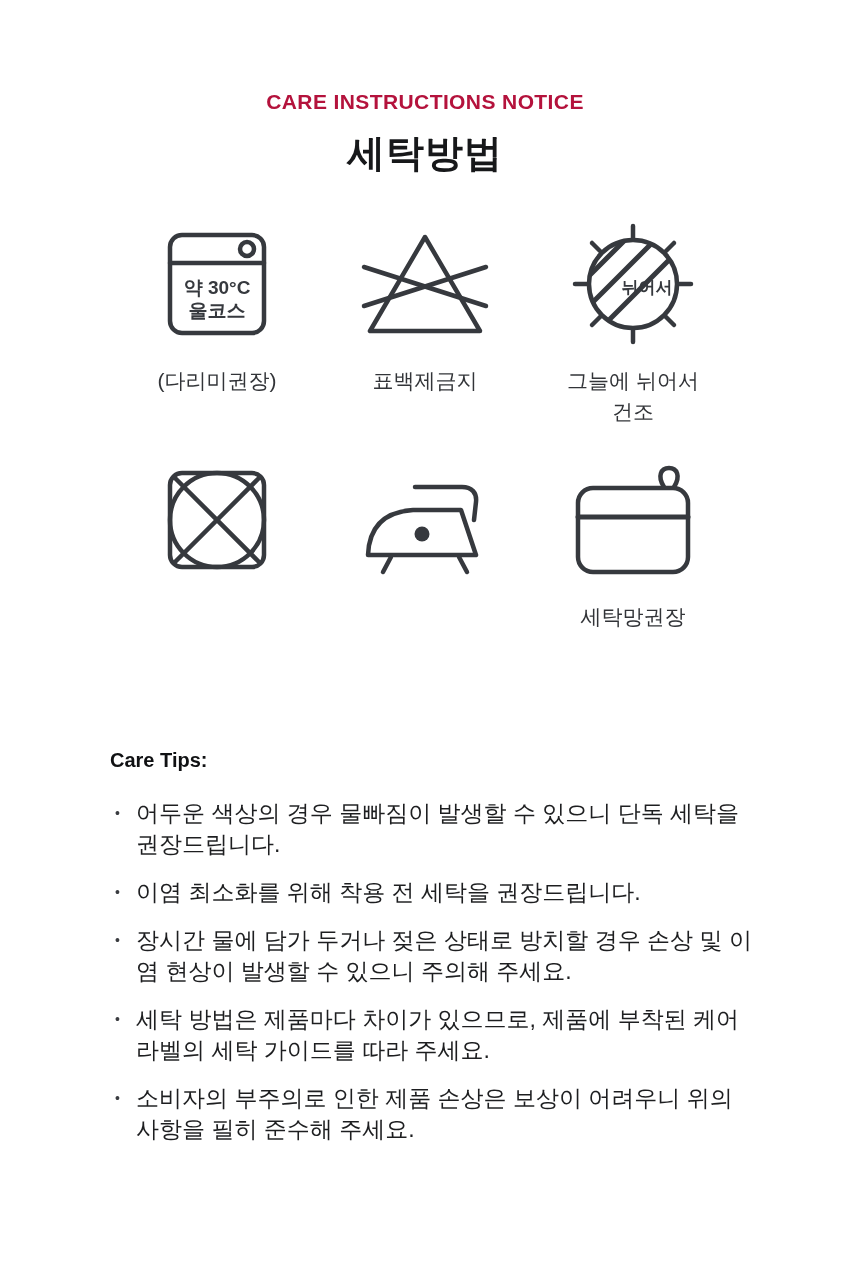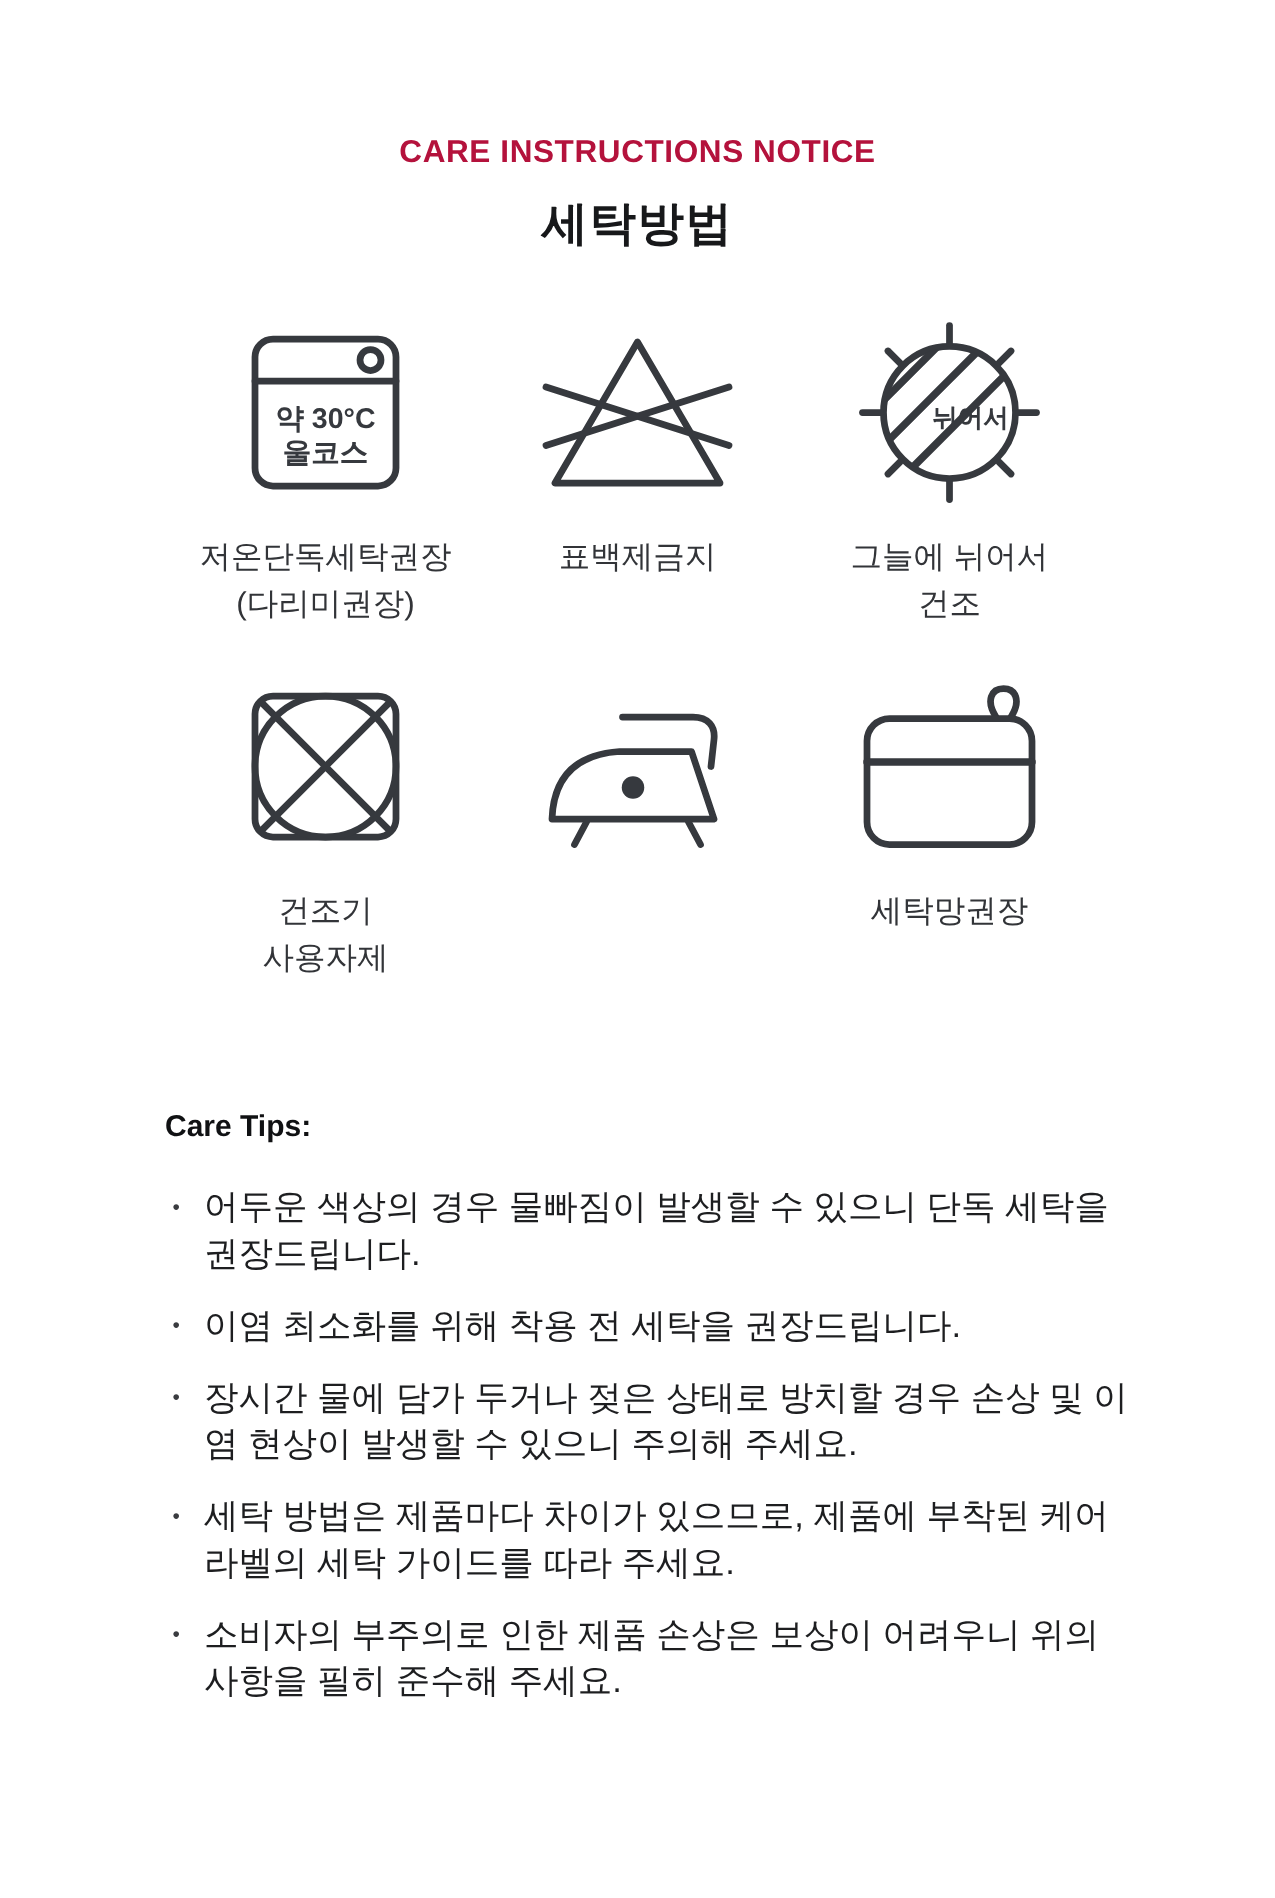--- a/index.html
+++ b/index.html
@@ -8,21 +8,21 @@
     font-family:"Liberation Sans","DejaVu Sans",sans-serif;
     color:#2c2e33;overflow:hidden;
   }
   .page{width:850px;height:1265px;position:relative;}
   .eyebrow{
     margin-top:90px;text-align:center;
     color:#b4123c;font-size:21px;font-weight:800;letter-spacing:.4px;
   }
   .main-title{
     margin-top:14px;text-align:center;
-    color:#17181a;font-size:31px;font-weight:700;letter-spacing:1px;
+    color:#17181a;font-size:38px;font-weight:700;letter-spacing:1px;
   }
   .care-grid{
     width:624px;margin:46px auto 0;
     display:flex;flex-wrap:wrap;
   }
   .care-cell{
     width:208px;display:flex;flex-direction:column;align-items:center;
   }
   .care-cell.row2{margin-top:34px;}
   .icon-wrap{height:118px;display:flex;align-items:center;justify-content:flex-end;}
@@ -63,21 +63,20 @@
       <div class="icon-wrap">
         <svg class="cicon" width="102" height="106" viewBox="0 0 102 106">
           <rect x="4" y="4" width="94" height="98" rx="12"></rect>
           <line x1="4" y1="32" x2="98" y2="32"></line>
           <circle cx="81" cy="18" r="7"></circle>
           <text x="51" y="63" font-size="19">약 30°C</text>
           <text x="51" y="86" font-size="19">울코스</text>
         </svg>
       </div>
       <div class="care-label">
-        <div class="line">저온단독세탁권장</div>
         <div class="line">(다리미권장)</div>
       </div>
     </div>
 
     <div class="care-cell">
       <div class="icon-wrap">
         <svg class="cicon" width="144" height="108" viewBox="0 0 144 108">
           <polygon points="72,7 17,101 127,101"></polygon>
           <line x1="11" y1="37" x2="133" y2="76"></line>
           <line x1="133" y1="37" x2="11" y2="76"></line>
@@ -124,24 +123,20 @@
 
     <div class="care-cell row2">
       <div class="icon-wrap">
         <svg class="cicon" width="102" height="102" viewBox="0 0 102 102">
           <rect x="4" y="4" width="94" height="94" rx="12"></rect>
           <circle cx="51" cy="51" r="47"></circle>
           <line x1="9" y1="9" x2="93" y2="93"></line>
           <line x1="93" y1="9" x2="9" y2="93"></line>
         </svg>
       </div>
-      <div class="care-label">
-        <div class="line">건조기</div>
-        <div class="line">사용자제</div>
-      </div>
     </div>
 
     <div class="care-cell row2">
       <div class="icon-wrap">
         <svg class="cicon" width="140" height="116" viewBox="0 0 140 116">
           <path d="M 13,93 C 14,66 28,50 58,48 L 106,48 L 121,93 Z"></path>
           <path d="M 60,25 L 107,25 C 117,25 122,31 121,40 L 119,58"></path>
           <line x1="36" y1="95" x2="28" y2="110"></line>
           <line x1="104" y1="95" x2="112" y2="110"></line>
           <circle class="fill" cx="67" cy="72" r="7.5"></circle>

